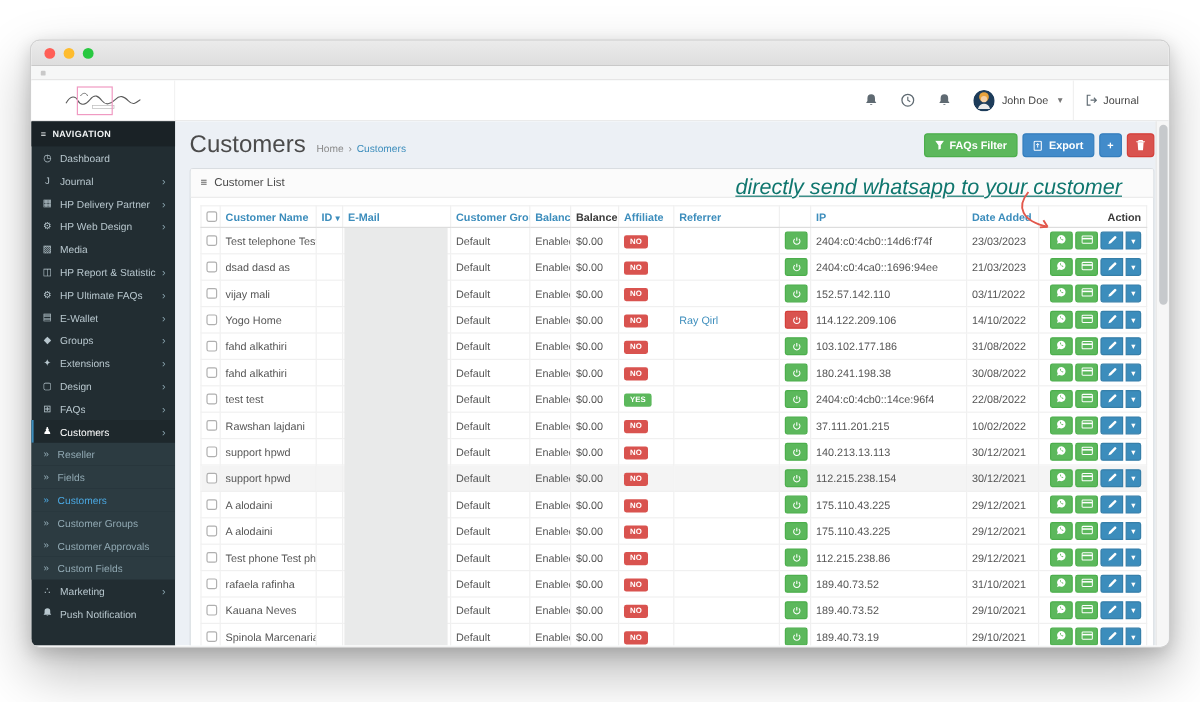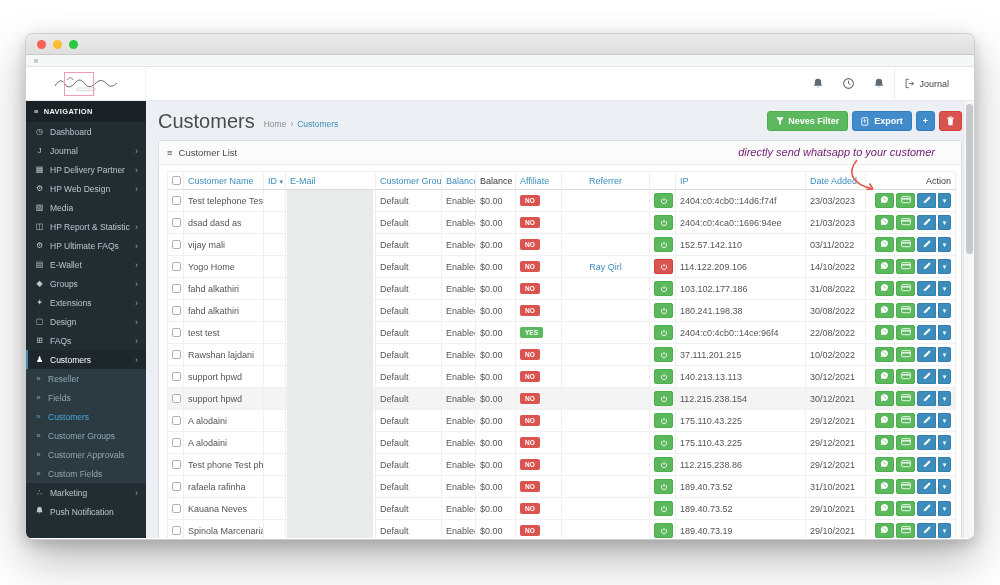--- a/index.html
+++ b/index.html
@@ -54,29 +54,29 @@
   .btn { font-size:9px; font-weight:bold; border-radius:3px; padding:0 8px; height:20px; color:#fff;
     display:flex; align-items:center; gap:4px; border:1px solid transparent; cursor:pointer; }
   .btn-green { background:#5cb85c; border-color:#4cae4c; }
   .btn-blue  { background:#428bca; border-color:#357ebd; }
   .btn-red   { background:#d9534f; border-color:#d43f3a; }
   .btn.icon-only { padding:0 6px; }
 
   .panel { margin-top:8px; background:#fff; border:1px solid #d9dde1; border-radius:3px; position:relative; }
   .panel-heading { padding:6px 8px; font-size:9.5px; color:#4a4a4a; display:flex; align-items:center; gap:6px;
     background:#fbfbfb; border-bottom:1px solid #ececec; }
-  .annotation { position:absolute; top:5px; right:26px; color:#701a75; font-style:italic; font-size:11px; z-index:6; }
+  .annotation { position:absolute; top:5px; right:26px; color:#0f766e; font-style:italic; font-size:18px; z-index:6;text-decoration:underline; }
   .arrow-svg { position:absolute; top:17px; right:66px; z-index:6; }
 
   .panel-body { padding:6px 8px 0; position:relative; }
   table { width:100%; border-collapse:collapse; table-layout:fixed; }
   th, td { border:1px solid #f0f0f0; font-size:9px; padding:0 4px; overflow:hidden; white-space:nowrap; }
-  th { height:18px; text-align:left; color:#3b3b3b; border-bottom:1px solid #ddd; font-weight:normal;margin-top:29px; }
+  th { height:18px; text-align:left; color:#3b3b3b; border-bottom:1px solid #ddd; font-weight:bold;margin-top:29px; }
   th.link { color:#3c8dbc; }
-  th.center, td.center { text-align:center; }
+  th.center, td.center { text-align:left; }
   th.right, td.right { text-align:right; }
   td { height:22px; color:#555; background:#fff; }
   tr.highlighted td { background:#f4f4f4; }
   .cb { display:block; width:9px; height:9px; border:1px solid #b0b0b0; border-radius:2px; background:#fff; margin:0 auto; }
   .badge { display:inline-block; font-size:6.5px; font-weight:bold; color:#fff; padding:2px 5px; border-radius:2px; }
   .badge.no  { background:#d9534f; }
   .badge.yes { background:#5cb85c; }
   .ref-link { color:#3c8dbc; text-decoration:none; }
   .login-btn { width:19px; height:15px; border-radius:2px; background:#5cb85c; border:1px solid #4cae4c;
     display:flex; align-items:center; justify-content:center; margin-left:auto; cursor:pointer; }
@@ -126,20 +126,32 @@
           <svg width="13" height="13" viewBox="0 0 16 16">
               <circle cx="8" cy="8" r="6" fill="none" stroke="#5f6a72" stroke-width="1.3"></circle>
               <path d="M8 4.5V8l2.5 1.5" fill="none" stroke="#5f6a72" stroke-width="1.2"></path>
             </svg>
         </div>
         <div class="hitem">
           <svg width="12" height="13" viewBox="0 0 16 16">
               <path d="M8 1.5a4.2 4.2 0 0 0-4.2 4.2V9L2.3 11h11.4L12.2 9V5.7A4.2 4.2 0 0 0 8 1.5zM6.6 12.2a1.5 1.5 0 0 0 2.8 0z" fill="#5f6a72"></path>
             </svg>
         </div>
+        <div class="hitem user-box">
+          <span class="avatar">
+            <svg width="18" height="18" viewBox="0 0 16 16">
+                <circle cx="8" cy="8" r="8" fill="#1d3c5a"></circle>
+                <circle cx="8" cy="5.2" r="3.6" fill="#e8a33d"></circle>
+                <circle cx="8" cy="6.8" r="2.3" fill="#f3cfa6"></circle>
+                <path d="M3.5 14c.7-2.6 2.4-3.8 4.5-3.8s3.8 1.2 4.5 3.8z" fill="#e9e9e9"></path>
+              </svg>
+          </span>
+          <span>John Doe</span>
+          <span class="caret">▾</span>
+        </div>
         <div class="hitem logout-box">
           <svg width="11" height="11" viewBox="0 0 16 16">
               <path d="M7 2H3v12h4" fill="none" stroke="#5f6a72" stroke-width="1.4"></path>
               <path d="M7 8h7M11 5l3 3-3 3" fill="none" stroke="#5f6a72" stroke-width="1.4"></path>
             </svg>
           <span>Journal</span>
         </div>
       </div>
     </div>
 
@@ -257,21 +269,21 @@
           <div class="breadcrumb">
             <span>Home</span>
             <span>›</span>
             <span class="bc-current">Customers</span>
           </div>
           <div class="toolbar">
             <button class="btn btn-green">
               <svg width="8" height="8" viewBox="0 0 12 12">
                   <path d="M0.5 0.5h11L7.5 6v4.5l-3 1.2V6z" fill="#fff"></path>
                 </svg>
-              <span>Neves Filter</span>
+              <span>FAQs Filter</span>
             </button>
             <button class="btn btn-blue">
               <svg width="9" height="9" viewBox="0 0 12 12">
                   <rect x="1" y="1" width="8" height="10" rx="1" fill="none" stroke="#fff" stroke-width="1.2"></rect>
                   <path d="M5 8V3.5M3.3 5.2 5 3.5l1.7 1.7" fill="none" stroke="#fff" stroke-width="1.1"></path>
                 </svg>
               <span>Export</span>
             </button>
             <button class="btn btn-blue icon-only">
               <span>+</span>

